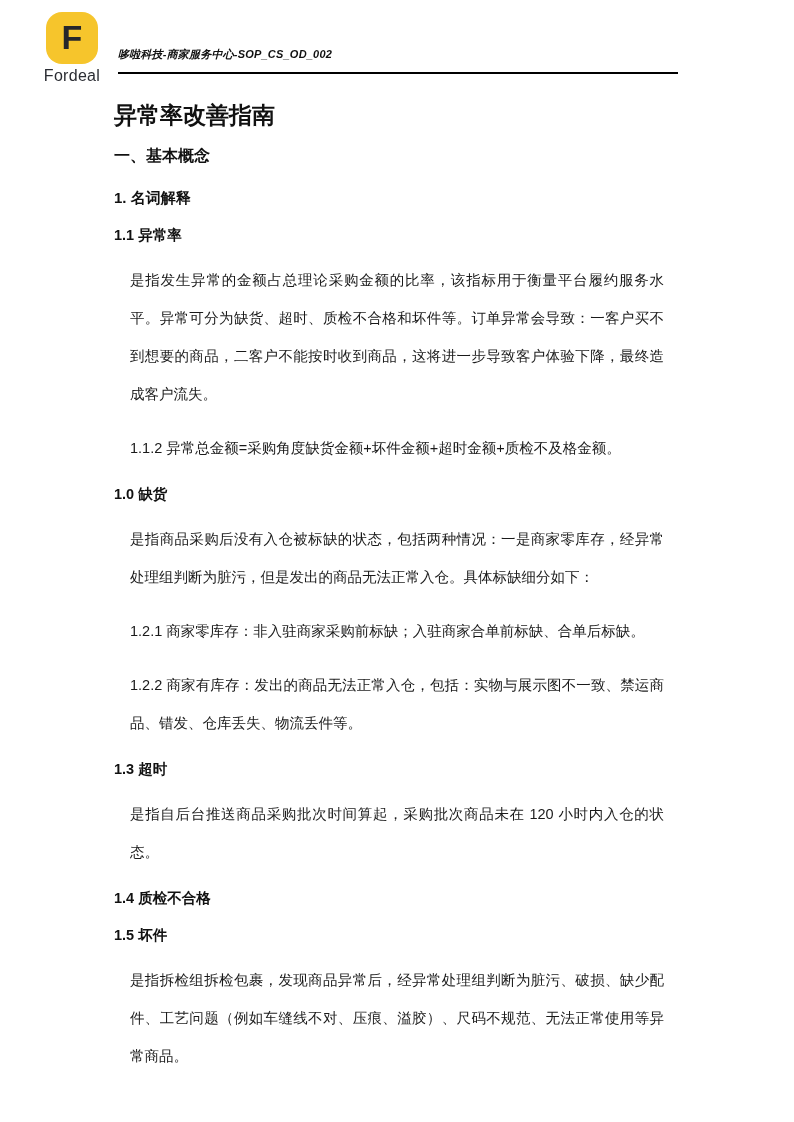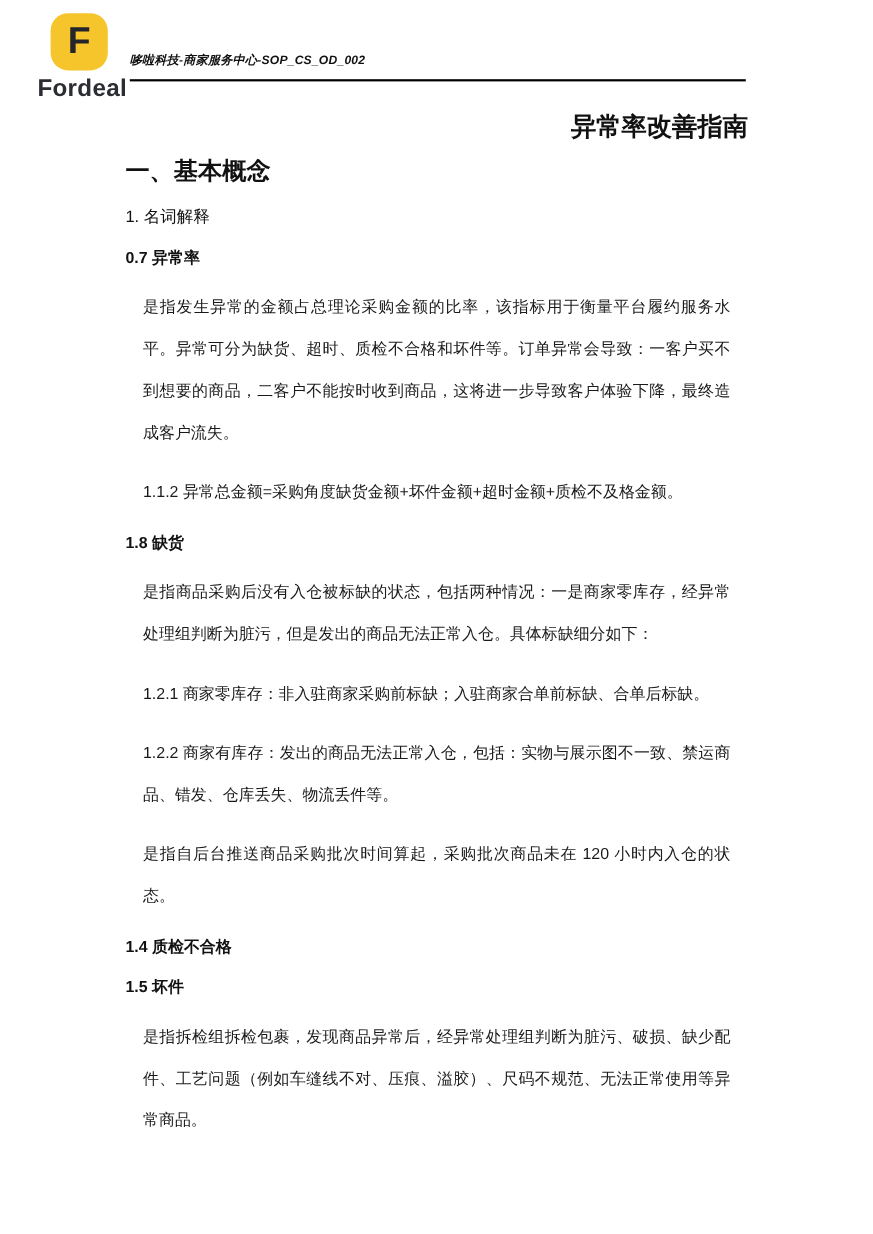--- a/index.html
+++ b/index.html
@@ -39,22 +39,22 @@
   }
   .logo-letter {
     font-size: 34px;
     font-weight: 700;
     color: #25262B;
     line-height: 1;
     transform: translateY(-1px);
   }
   .logo-wordmark {
     margin-top: 3px;
-    font-size: 22px;
-    font-weight: 700;
+    font-size: 16px;
+    font-weight: 400;
     color: #2B2D33;
     letter-spacing: 0.3px;
   }
   .doc-code {
     position: absolute;
     top: 47px;
     left: 118px;
     width: 560px;
     text-align: left;
     font-weight: 700;
@@ -73,37 +73,37 @@
   }
 
   
   .content {
     position: absolute;
     top: 96px;
     left: 114px;
     width: 566px;
   }
   .title {
-    text-align: right;
+    text-align: left;
     font-size: 23px;
     font-weight: 700;
     line-height: 30px;
     margin: 4px 0 14px 0;
     color: #111111;
   }
   .blk-h2 {
-    font-size: 22px;
+    font-size: 16px;
     font-weight: 700;
     line-height: 24px;
     margin: 14px 0 8px 0;
     color: #111111;
   }
   .blk-h3 {
     font-size: 15px;
-    font-weight: 400;
+    font-weight: 700;
     line-height: 20px;
     margin: 20px 0 4px 0;
     color: #111111;
   }
   .blk-h4 {
     font-size: 14.5px;
     font-weight: 700;
     line-height: 19px;
     margin: 18px 0 2px 0;
     color: #111111;
@@ -131,27 +131,28 @@
     </div>
     <div class="doc-code">哆啦科技-商家服务中心-SOP_CS_OD_002</div>
     <div class="header-rule"></div>
   </div>
 
   <div class="content">
     <h1 class="title">异常率改善指南</h1>
     <div id="blocks">
         <h2 class="blk blk-h2">一、基本概念</h2>
         <h3 class="blk blk-h3">1.  名词解释</h3>
-        <h4 class="blk blk-h4">0.7 异常率</h4>
+        <h4 class="blk blk-h4">1.1 异常率</h4>
         <p class="blk blk-p">是指发生异常的金额占总理论采购金额的比率，该指标用于衡量平台履约服务水平。异常可分为缺货、超时、质检不合格和坏件等。订单异常会导致：一客户买不到想要的商品，二客户不能按时收到商品，这将进一步导致客户体验下降，最终造成客户流失。</p>
         <p class="blk blk-p">1.1.2 异常总金额=采购角度缺货金额+坏件金额+超时金额+质检不及格金额。</p>
-        <h4 class="blk blk-h4">1.8 缺货</h4>
+        <h4 class="blk blk-h4">1.0 缺货</h4>
         <p class="blk blk-p">是指商品采购后没有入仓被标缺的状态，包括两种情况：一是商家零库存，经异常处理组判断为脏污，但是发出的商品无法正常入仓。具体标缺细分如下：</p>
         <p class="blk blk-p">1.2.1 商家零库存：非入驻商家采购前标缺；入驻商家合单前标缺、合单后标缺。</p>
         <p class="blk blk-p">1.2.2 商家有库存：发出的商品无法正常入仓，包括：实物与展示图不一致、禁运商品、错发、仓库丢失、物流丢件等。</p>
+        <h4 class="blk blk-h4">1.3 超时</h4>
         <p class="blk blk-p">是指自后台推送商品采购批次时间算起，采购批次商品未在 120 小时内入仓的状态。</p>
         <h4 class="blk blk-h4">1.4 质检不合格</h4>
         <h4 class="blk blk-h4">1.5 坏件</h4>
         <p class="blk blk-p">是指拆检组拆检包裹，发现商品异常后，经异常处理组判断为脏污、破损、缺少配件、工艺问题（例如车缝线不对、压痕、溢胶）、尺码不规范、无法正常使用等异常商品。</p>
       </div>
   </div>
 
 </div>
 
 </body></html>

